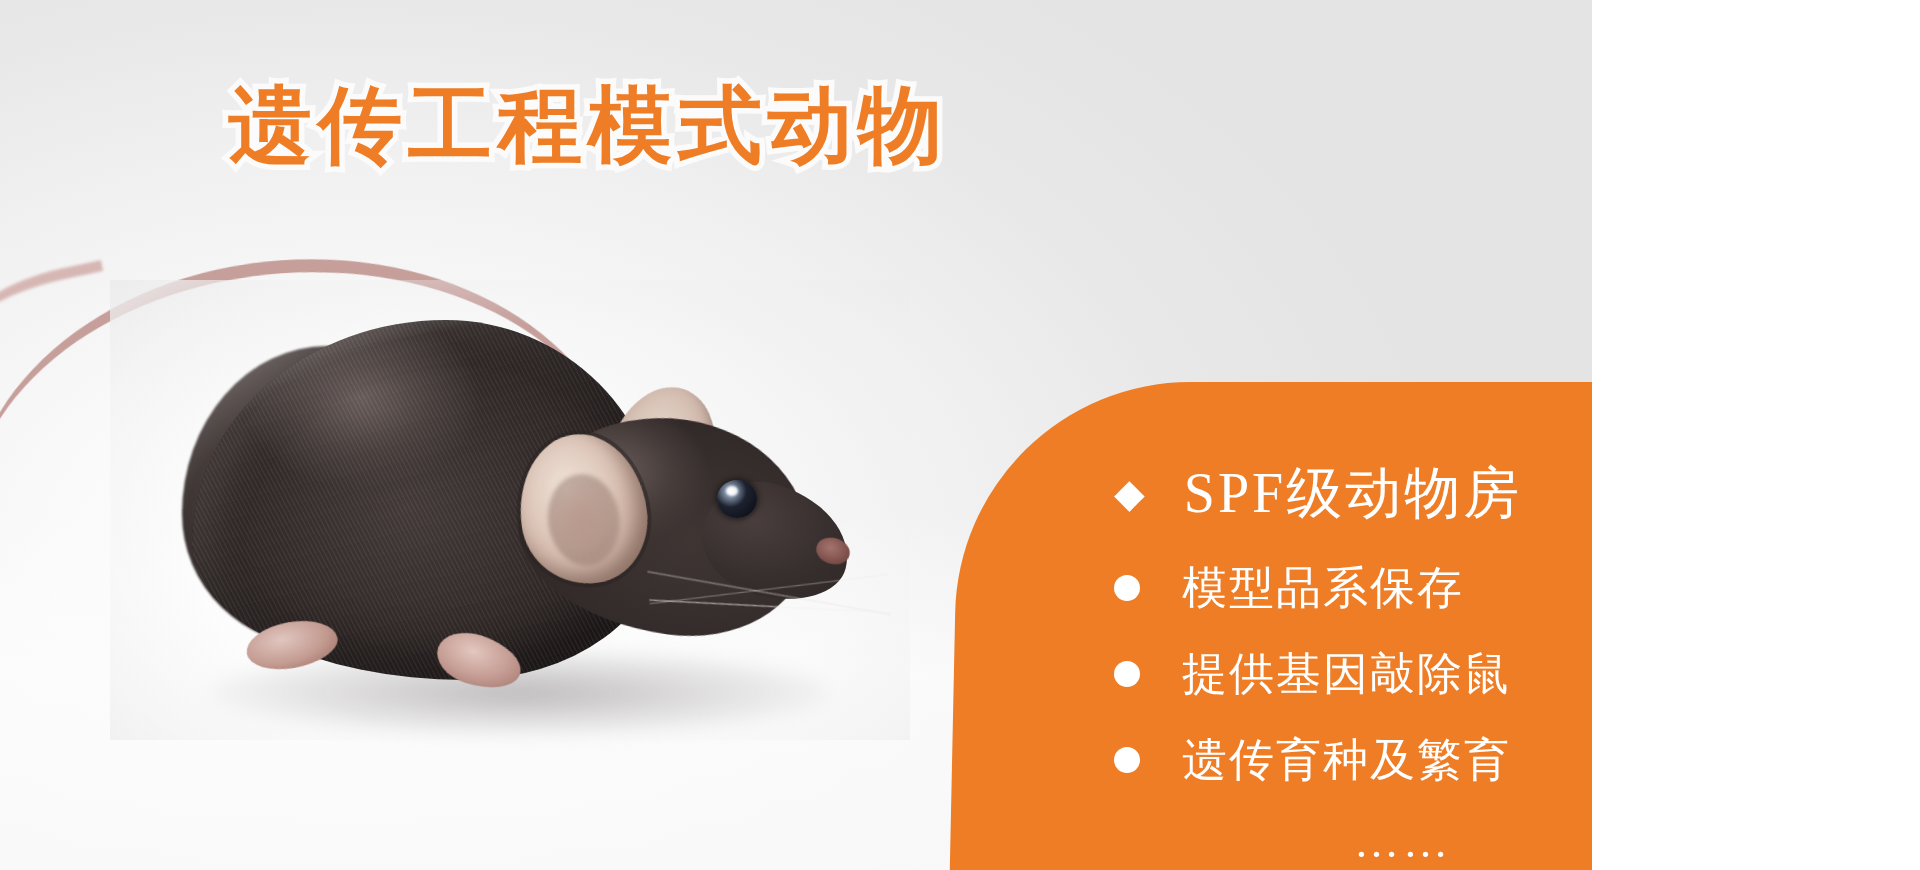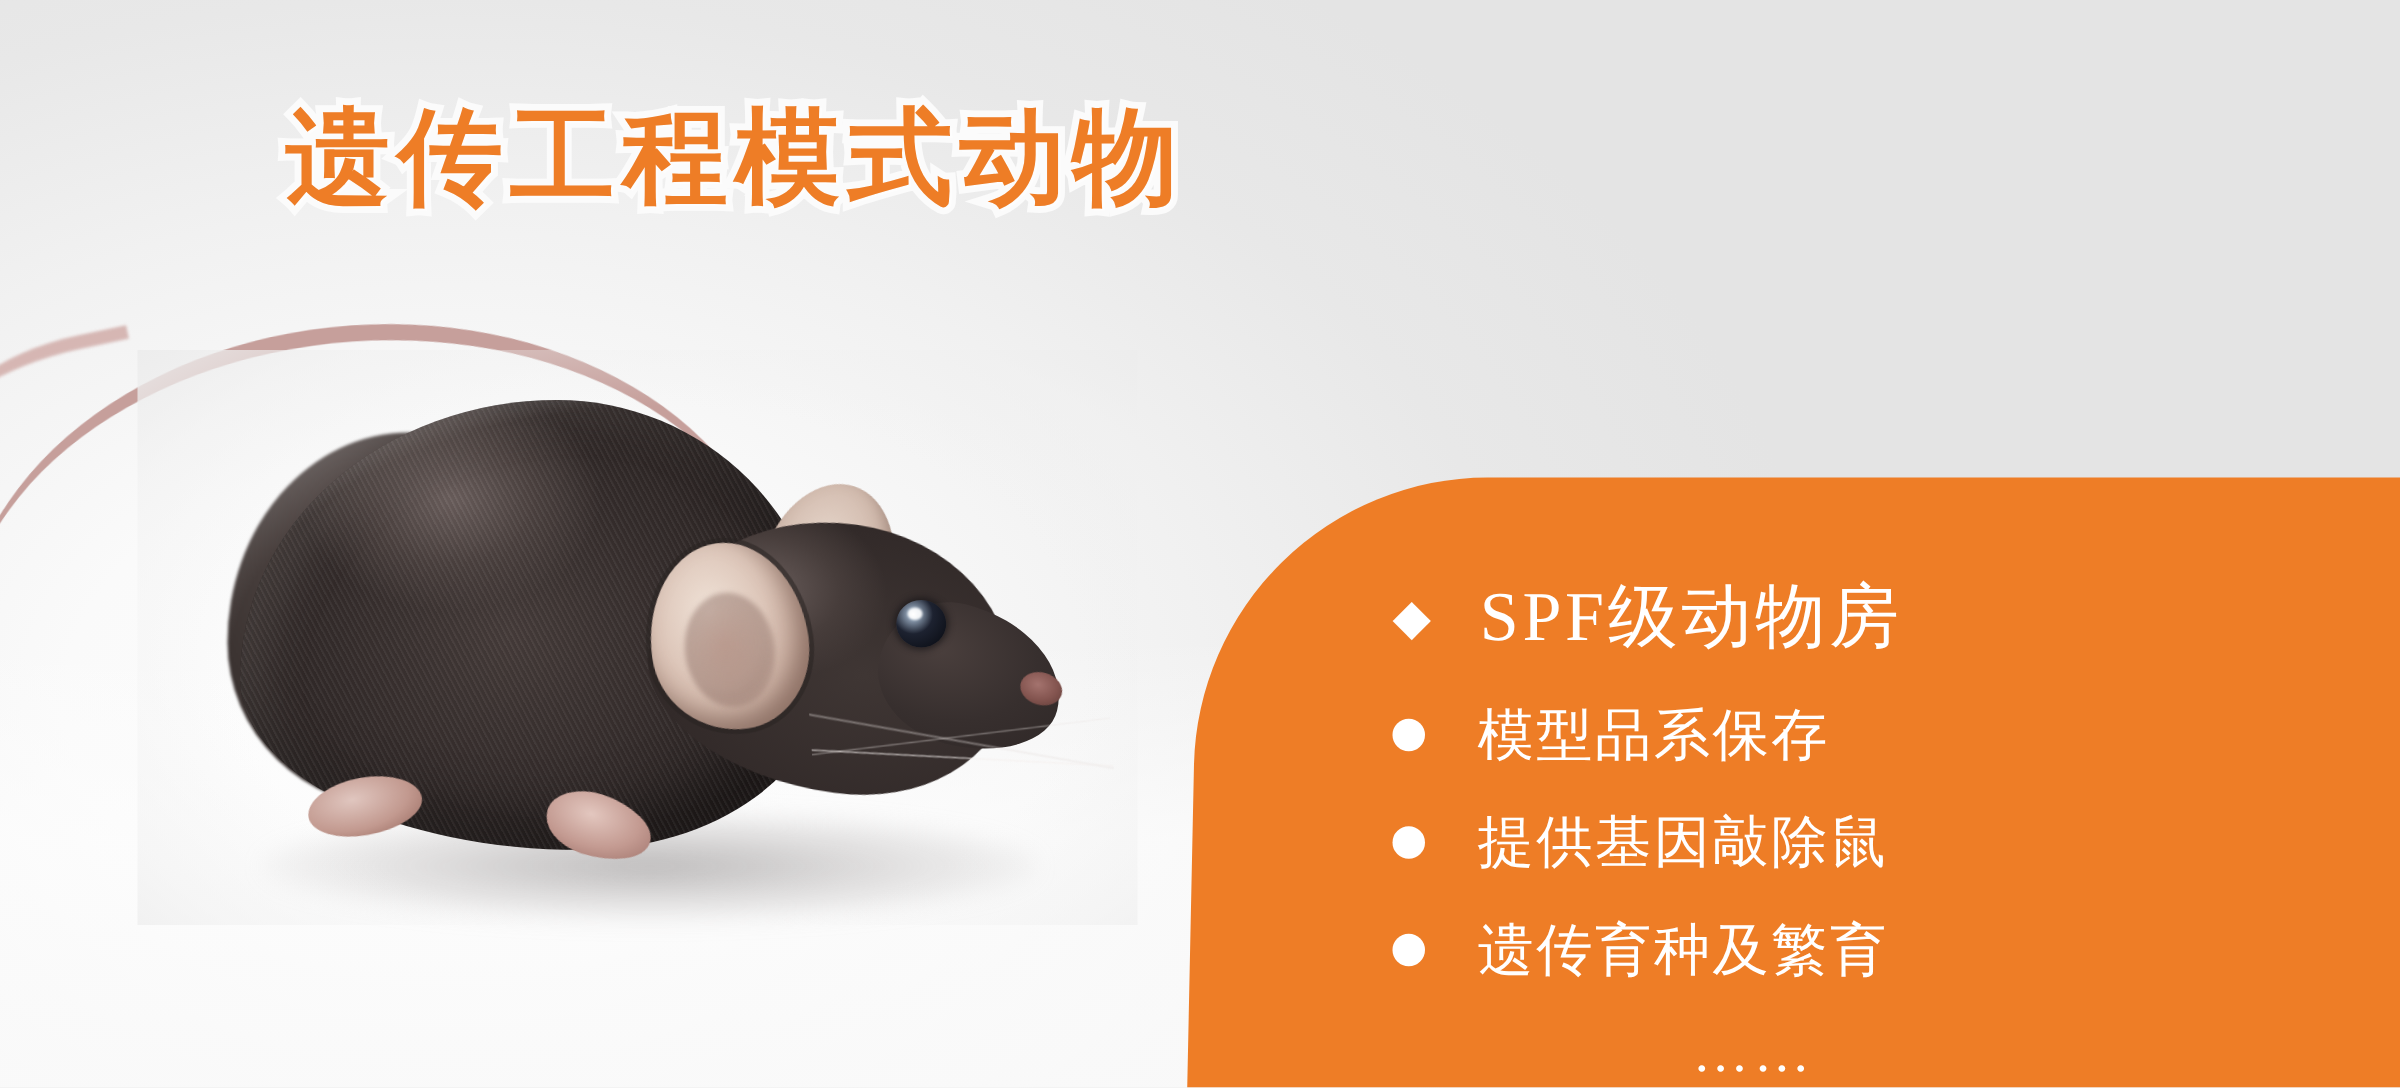--- a/index.html
+++ b/index.html
@@ -4,21 +4,21 @@
 <title>遗传工程模式动物</title>
 <style>
   html, body {
     margin: 0;
     padding: 0;
     background: #ffffff;
   }
 
   #banner {
     position: relative;
-    width: 1920px;
+    width: 1592px;
     height: 870px;
     overflow: hidden;
     font-family: "Liberation Sans", "DejaVu Sans", sans-serif;
     background: #e6e6e6;
     text-decoration: underline;
   }
 
   
   .bg-base {
     position: absolute;

